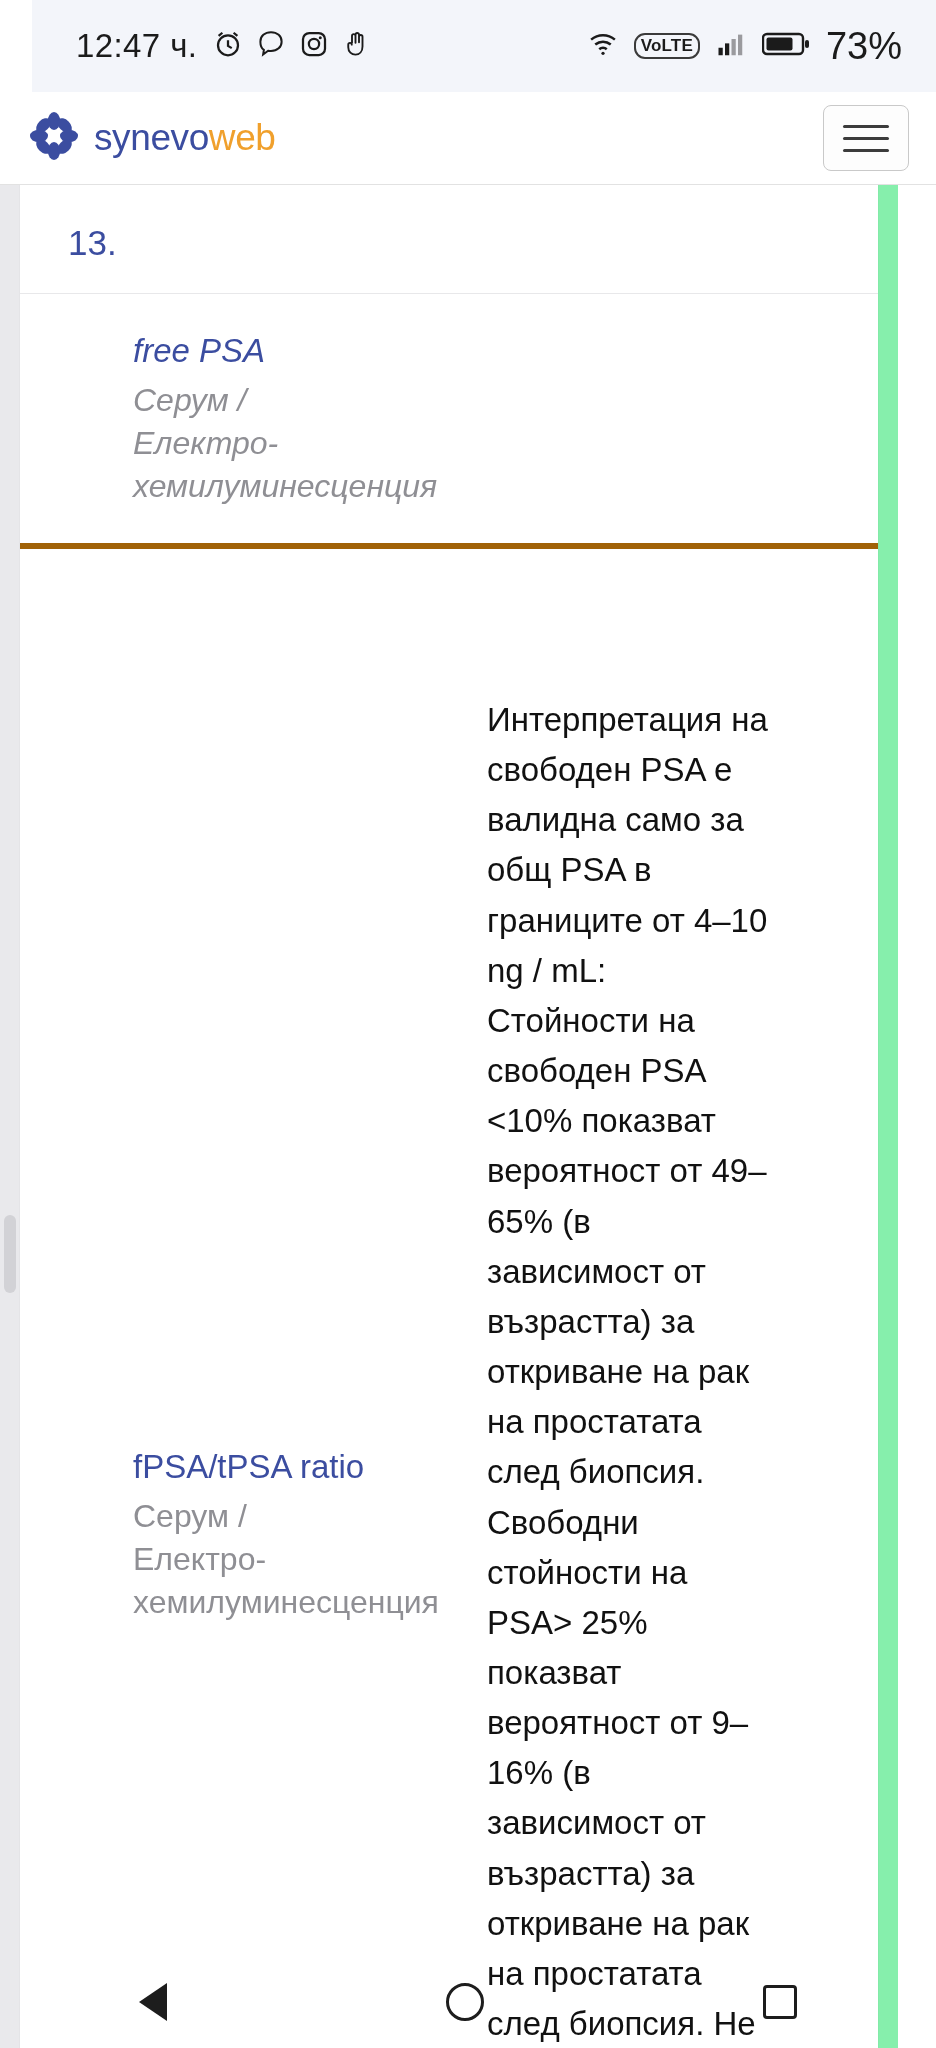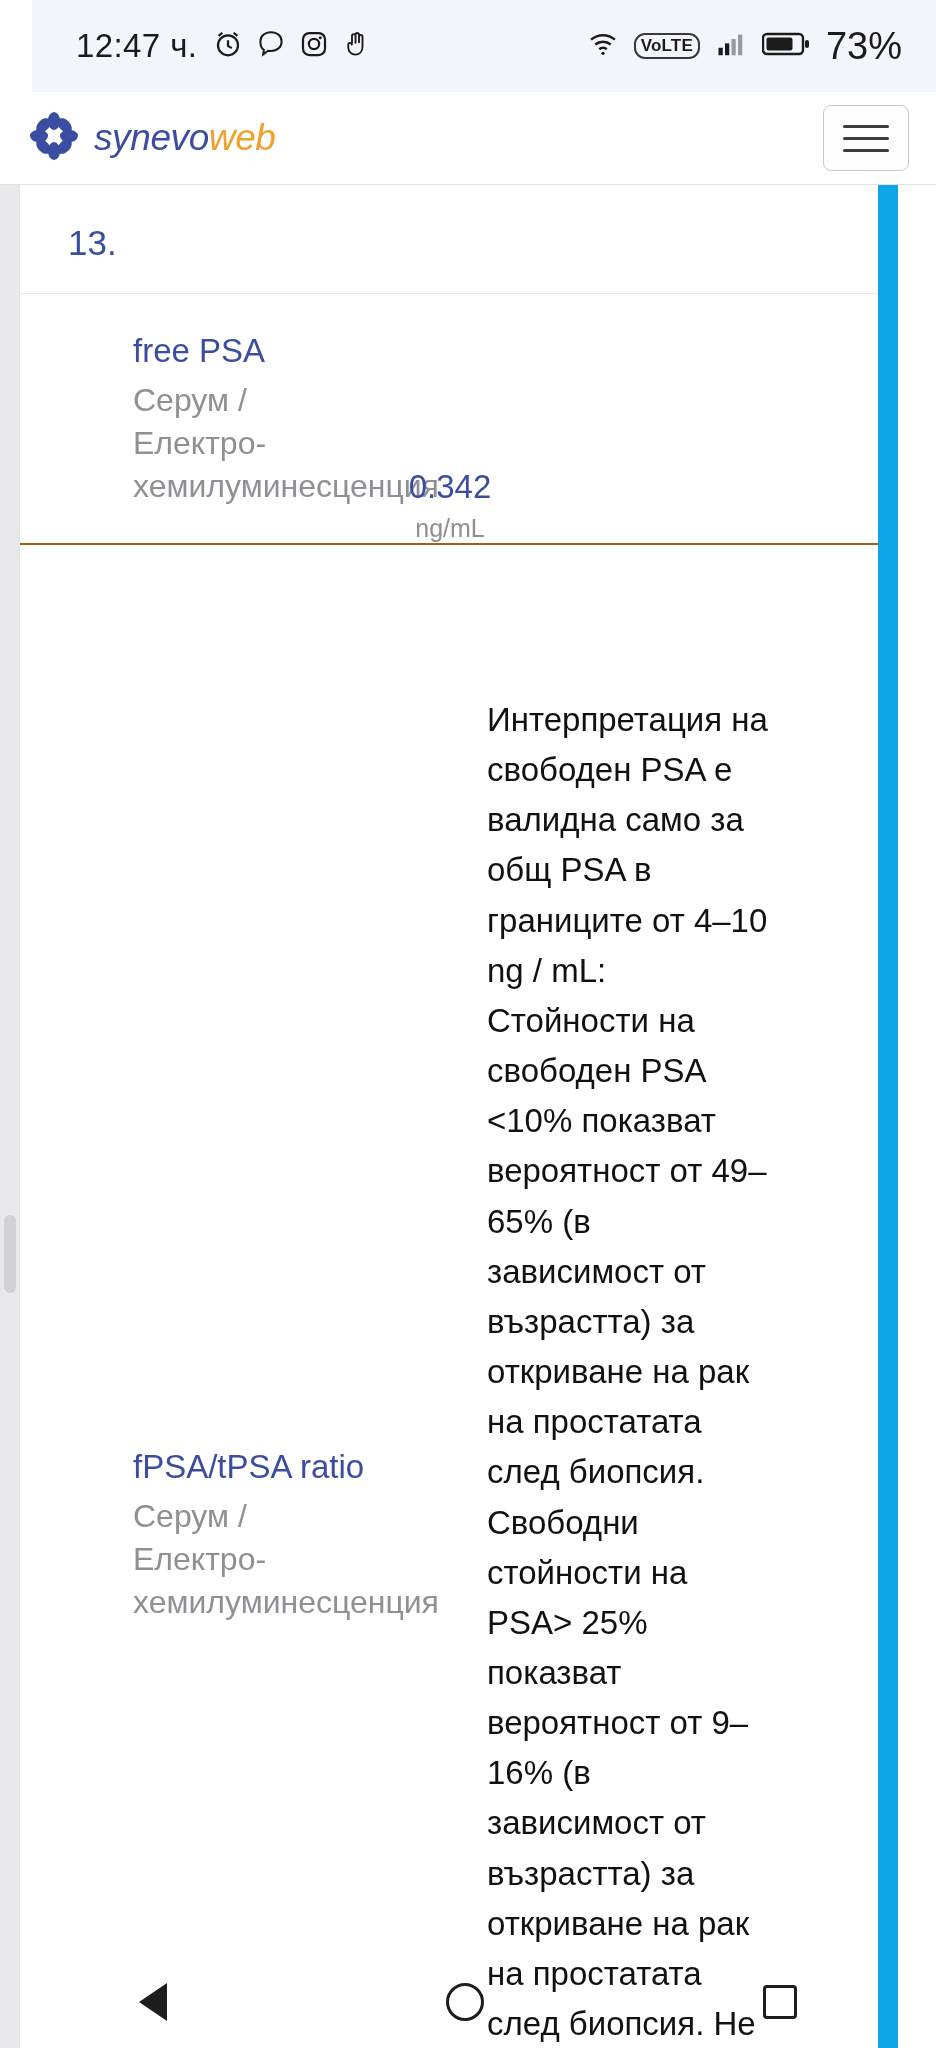--- a/index.html
+++ b/index.html
@@ -64,21 +64,20 @@
     border-bottom: 1px solid #e2e2e2;
     display: flex;
     align-items: center;
     justify-content: space-between;
     padding: 0 27px 0 28px;
   }
   .brand {
     display: flex;
     align-items: center;
     gap: 14px;
-    font-style: italic;
   }
   .brand-text {
     font-size: 37px;
     letter-spacing: -0.4px;
   }
   .brand-syn { color: #3b4da0; }
   .brand-web { color: #f0a02c; }
   .menu-btn {
     width: 86px;
     height: 66px;
@@ -97,21 +96,21 @@
     height: 3px;
     background: #3c3c3c;
     border-radius: 2px;
   }
 
   
   .page {
     position: relative;
     width: 936px;
     height: 1863px;
-    background: #0ea5e9;
+    background: #86efac;
     overflow: hidden;
   }
   .card {
     position: absolute;
     left: 20px;
     top: 0;
     width: 858px;
     min-height: 1863px;
     background: #ffffff;
     box-shadow: 0 0 0 1px rgba(0,0,0,0.02);
@@ -140,22 +139,23 @@
     font-size: 35px;
     width: 92px;
   }
   .section-title {
     color: #3b4da0;
     font-size: 35px;
   }
 
   .analyte-row {
     display: flex;
-    align-items: flex-end;
-    border-bottom: 2px solid #a16207;
+    align-items: center;
+    border-bottom: 6px solid #a16207;
+    font-style: italic;
   }
   .an-left {
     width: 345px;
     padding: 38px 0 34px 113px;
   }
   .an-name {
     color: #3b4da0;
     font-size: 33px;
     line-height: 1.15;
     margin-bottom: 9px;
@@ -341,24 +341,20 @@
 
     <div class="section-head">
       <div class="section-num">13.</div>
     </div>
 
     <div class="analyte-row">
       <div class="an-left">
         <div class="an-name">free PSA</div>
         <div class="an-method">Серум / Електро-хемилуминесценция</div>
       </div>
-      <div class="an-value-wrap">
-        <div class="an-value">0.342</div>
-        <div class="an-unit">ng/mL</div>
-      </div>
     </div>
 
     <div class="second-row">
       <div class="an-left">
         <div class="an-name">fPSA/tPSA ratio</div>
         <div class="an-method">Серум / Електро-хемилуминесценция</div>
       </div>
     </div>
   </div>
 

